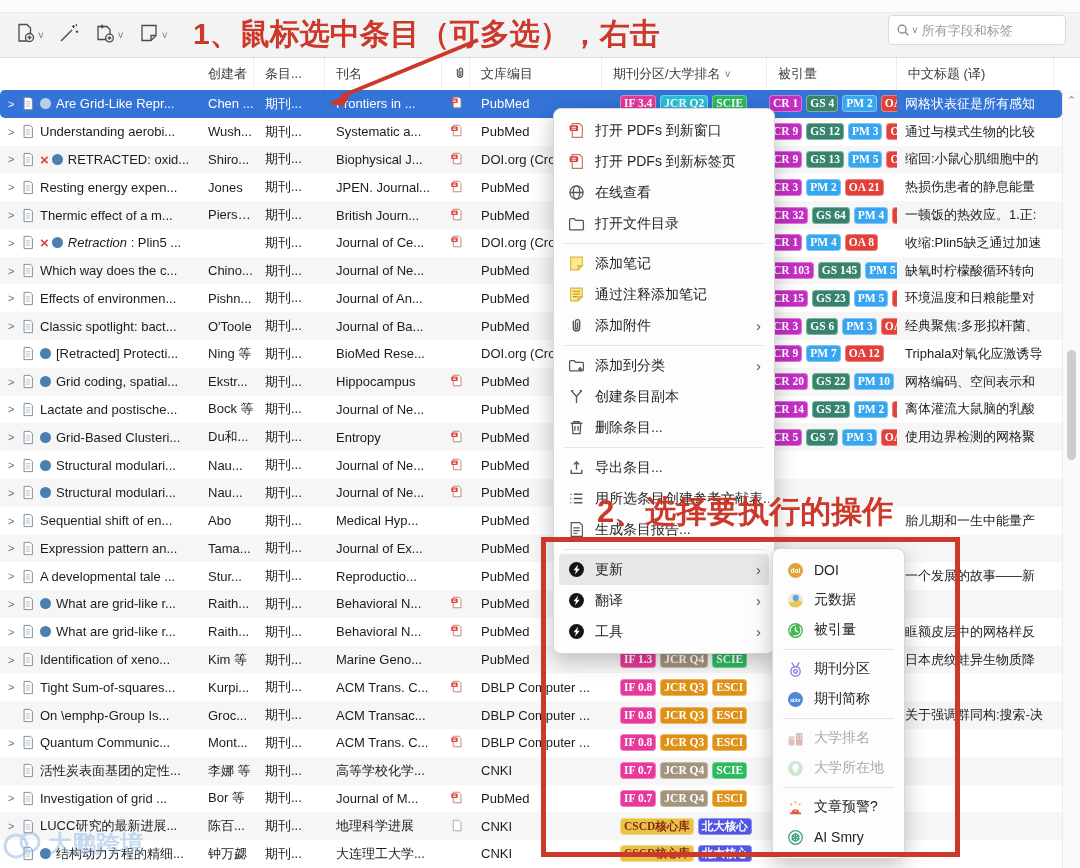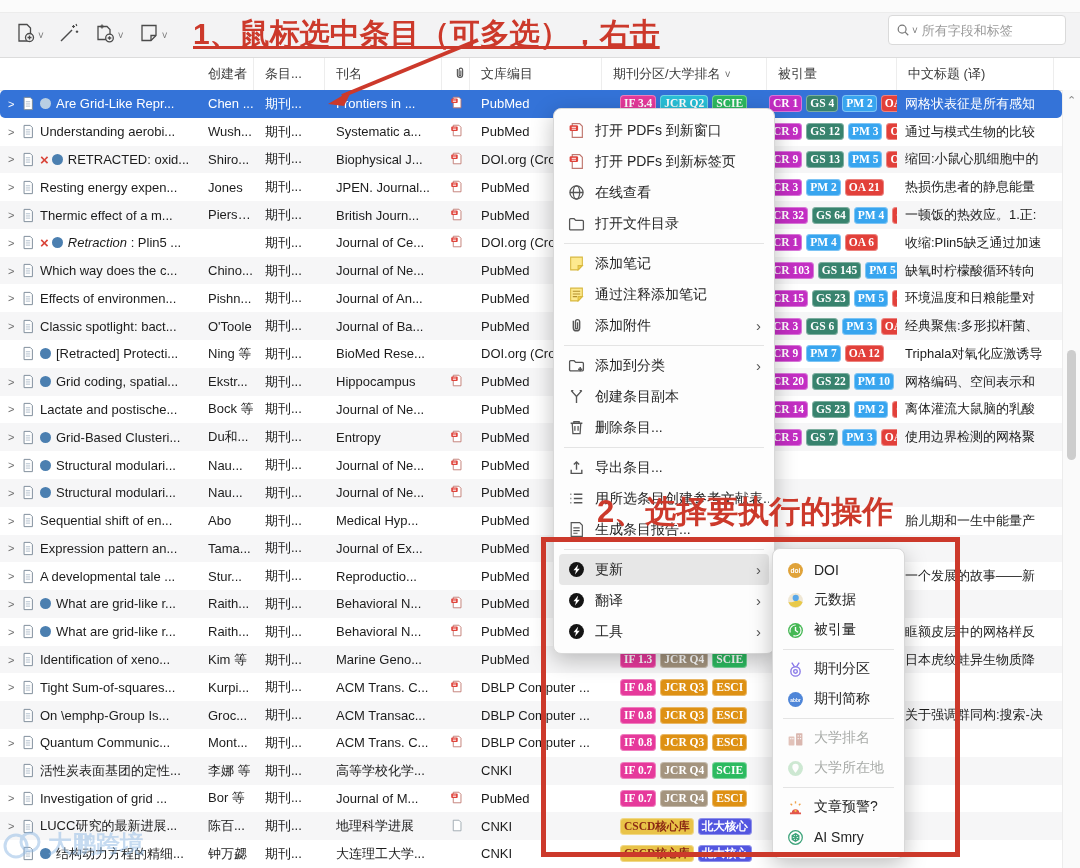--- a/index.html
+++ b/index.html
@@ -64,21 +64,21 @@
   .mitem.hl{background:#e7e7e7;}
   .mitem.disabled{color:#a9aca9;}
   .micon{width:18px;height:18px;flex:0 0 18px;margin-right:10px;display:flex;align-items:center;justify-content:center;}
   .micon svg{width:17px;height:17px;}
   .disabled .micon{opacity:.5;}
   .marrow{margin-left:auto;color:#555;font-size:15px;}
   .msep{height:1px;background:#e4e4e4;margin:4px 10px;}
 
   
   .red-note{position:absolute;color:#cc392b;font-weight:700;z-index:30;white-space:nowrap;}
-  #note1{left:193px;top:14px;font-size:30px;text-decoration:underline;}
+  #note1{left:193px;top:14px;font-size:30px;}
   #note2{left:597px;top:491px;font-size:31px;z-index:31;}
   #red-arrow{position:absolute;left:300px;top:30px;z-index:30;}
   #red-box{position:absolute;left:541px;top:537px;width:409px;height:310px;border:5px solid #cc392b;z-index:29;}
 
   
   #watermark{position:absolute;left:2px;top:826px;z-index:25;display:flex;align-items:center;opacity:.5;color:#8fb9e4;font-weight:700;font-size:24px;pointer-events:none;}
   #watermark svg{width:44px;height:36px;margin-right:2px;}
 </style>
 </head>
 <body>
@@ -402,21 +402,21 @@
               <path d="M3.5 5h4M3.5 6.8h4" stroke="#fff" stroke-width=".9"></path>
             </svg></span>
         </div>
         <div class="cell" style="flex: 0 0 132px;">
           <span class="ttext">DOI.org (Cros</span>
         </div>
         <div class="cell" style="flex: 0 0 165px; padding-left: 18px;"></div>
         <div class="cell" style="flex: 0 0 130px; padding-left: 2px;">
           <span class="badge b-cr">CR 1</span>
           <span class="badge b-pm">PM 4</span>
-          <span class="badge b-oa">OA 6</span>
+          <span class="badge b-oa">OA 8</span>
         </div>
         <div class="cell zh" style="flex: 0 0 157px; padding-left: 8px;">
           <span class="ttext">收缩:Plin5缺乏通过加速</span>
         </div>
       </div>
       <div class="row striped">
         <div class="cell c-title" style="flex: 0 0 197px;">
           <span class="chev">&gt;</span>
           <span class="docicon">
             <svg viewBox="0 0 16 16">

